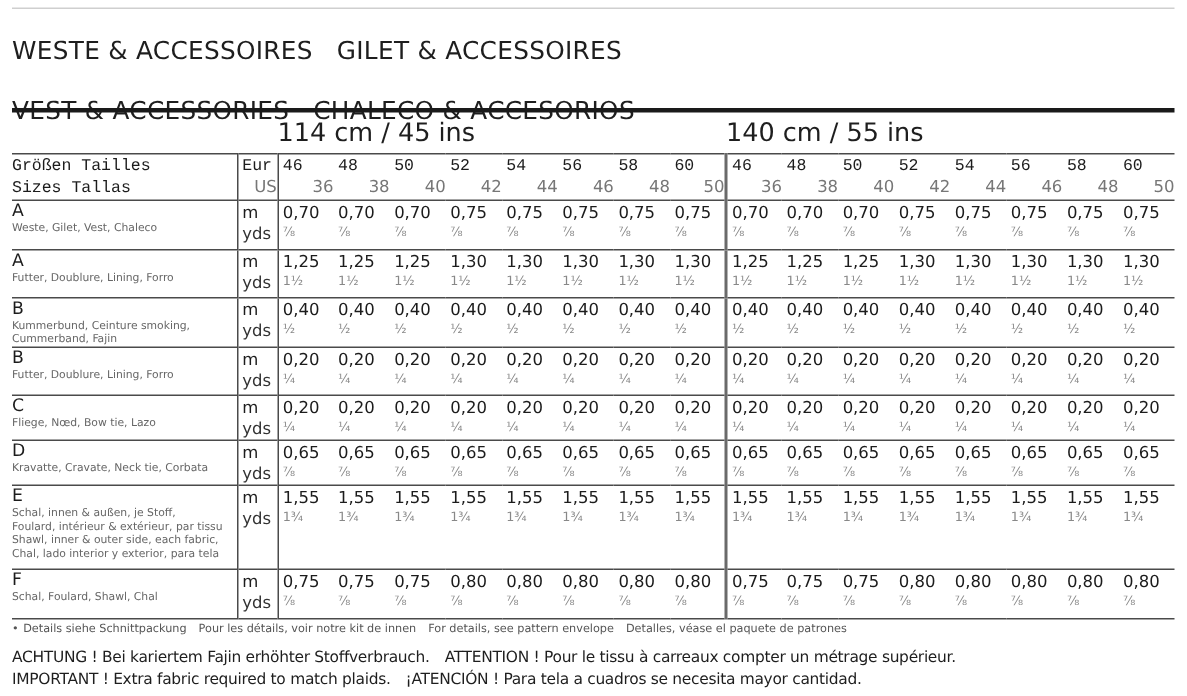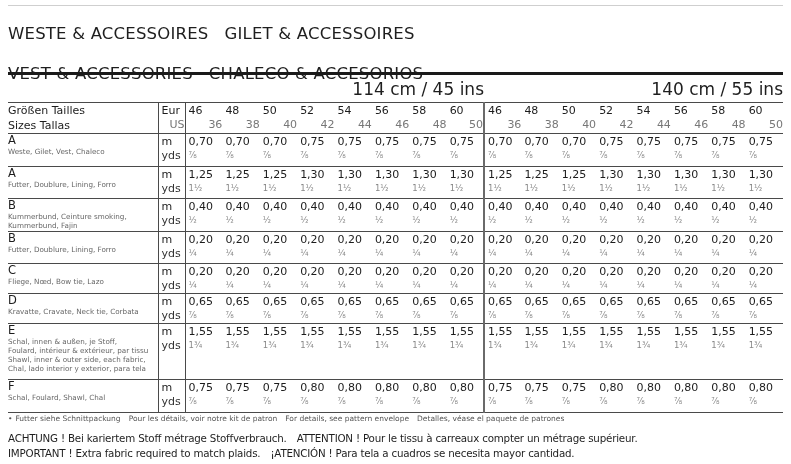--- a/index.html
+++ b/index.html
@@ -6,35 +6,35 @@
   body {
     width: 791px; height: 464px; position: relative; overflow: hidden;
     font-family: "DejaVu Sans", "Liberation Sans", sans-serif; color: #1c1c1c;
   }
   .top-rule { position: absolute; left: 8px; top: 5px; width: 775px; height: 1px; background: #cfcfcf; }
   .title { position: absolute; left: 8px; font-size: 16.5px; letter-spacing: 0.2px; white-space: nowrap; color: #1e1e1e; }
   .title span + span { margin-left: 16px; text-align: right; }
   .title1 { top: 24px; }
   .title2 { top: 64px; }
   .thick-rule { position: absolute; left: 8px; top: 72px; width: 775px; height: 3px; background: #1a1a1a; }
-  .width-head { position: absolute; top: 79px; font-size: 17px; color: #1e1e1e; text-align: right; }
+  .width-head { position: absolute; top: 79px; font-size: 17px; color: #1e1e1e; text-align: left; }
   .wh1 { left: 185px; width: 299px; }
   .wh2 { left: 484px; width: 299px; }
   table.chart {
     position: absolute; left: 8px; top: 102px; width: 775px;
     border-collapse: collapse; table-layout: fixed;
   }
   table.chart td { padding: 0; vertical-align: top; overflow: hidden; }
   table.chart tr { border-top: 1.5px solid #4a4a4a; }
   table.chart tr.last { border-bottom: 1.5px solid #4a4a4a; }
   td.lab { width: 150px; }
   td.unit { width: 26px; border-left: 1.5px solid #4a4a4a; border-right: 1.5px solid #4a4a4a; padding-left: 3px !important; margin-top: 12px; }
   td.val { width: 37.4px; padding-left: 3px !important; }
   td.sep { border-left: 2px solid #6a6a6a; }
-  .l1 { font-size: 11px; line-height: 13px; color: #1c1c1c; display: block; white-space: nowrap; }
+  .l1 { font-size: 11px; line-height: 13px; color: #1c1c1c; display: block; white-space: nowrap; font-family: Liberation Mono, monospace; }
   .l2 { font-size: 11px; line-height: 14px; color: #555; display: block; white-space: nowrap; }
   .hdr .l1 { font-size: 11px; line-height: 14px; padding-top: 1px; }
   .hdr .l2 { font-size: 11px; line-height: 14px; color: #777; text-align: right; }
   .piece-letter { font-size: 11.5px; line-height: 13px; display: block; }
   .piece-desc { font-size: 7.2px; line-height: 9px; color: #666; display: block; white-space: nowrap; }
   .v-m { font-size: 11px; line-height: 14px; display: block; padding-top: 1px; }
   .v-y { font-size: 8.5px; line-height: 12px; color: #888; display: block; }
   .u-m { font-size: 11px; line-height: 14px; display: block; padding-top: 1px; }
   .u-y { font-size: 11px; line-height: 14px; display: block; color: #333; }
   .note { position: absolute; left: 8px; top: 414px; font-size: 7.5px; color: #555; white-space: nowrap; }
@@ -287,21 +287,21 @@
         </td>
         <td class="val">
           <span class="v-m">1,30</span>
           <span class="v-y">1½</span>
         </td>
       </tr>
       <tr style="height: 33px;">
         <td class="lab">
           <span class="piece-letter">B</span>
           <span class="piece-desc">Kummerbund, Ceinture smoking,</span>
-          <span class="piece-desc">Kummerbund, Fajin</span>
+          <span class="piece-desc">Cummerband, Fajin</span>
         </td>
         <td class="unit">
           <span class="u-m">m</span>
           <span class="u-y">yds</span>
         </td>
         <td class="val">
           <span class="v-m">0,40</span>
           <span class="v-y">½</span>
         </td>
         <td class="val">
@@ -735,21 +735,21 @@
         </td>
         <td class="val">
           <span class="v-m">0,80</span>
           <span class="v-y">⅞</span>
         </td>
       </tr>
     </tbody>
 </table>
 
 <div class="note">
-  <span style="margin-right:3px">•</span><span>Futter siehe Schnittpackung</span><span>Pour les détails, voir notre kit de patron</span><span>For details, see pattern envelope</span><span>Detalles, véase el paquete de patrones</span>
+  <span style="margin-right:3px">•</span><span>Details siehe Schnittpackung</span><span>Pour les détails, voir notre kit de innen</span><span>For details, see pattern envelope</span><span>Detalles, véase el paquete de patrones</span>
 </div>
 
 <div class="warn warn1">
-  <span>ACHTUNG ! Bei kariertem Stoff métrage Stoffverbrauch.</span><span>ATTENTION ! Pour le tissu à carreaux compter un métrage supérieur.</span>
+  <span>ACHTUNG ! Bei kariertem Fajin erhöhter Stoffverbrauch.</span><span>ATTENTION ! Pour le tissu à carreaux compter un métrage supérieur.</span>
 </div>
 <div class="warn warn2">
   <span>IMPORTANT ! Extra fabric required to match plaids.</span><span>¡ATENCIÓN ! Para tela a cuadros se necesita mayor cantidad.</span>
 </div>
 
 </body></html>

